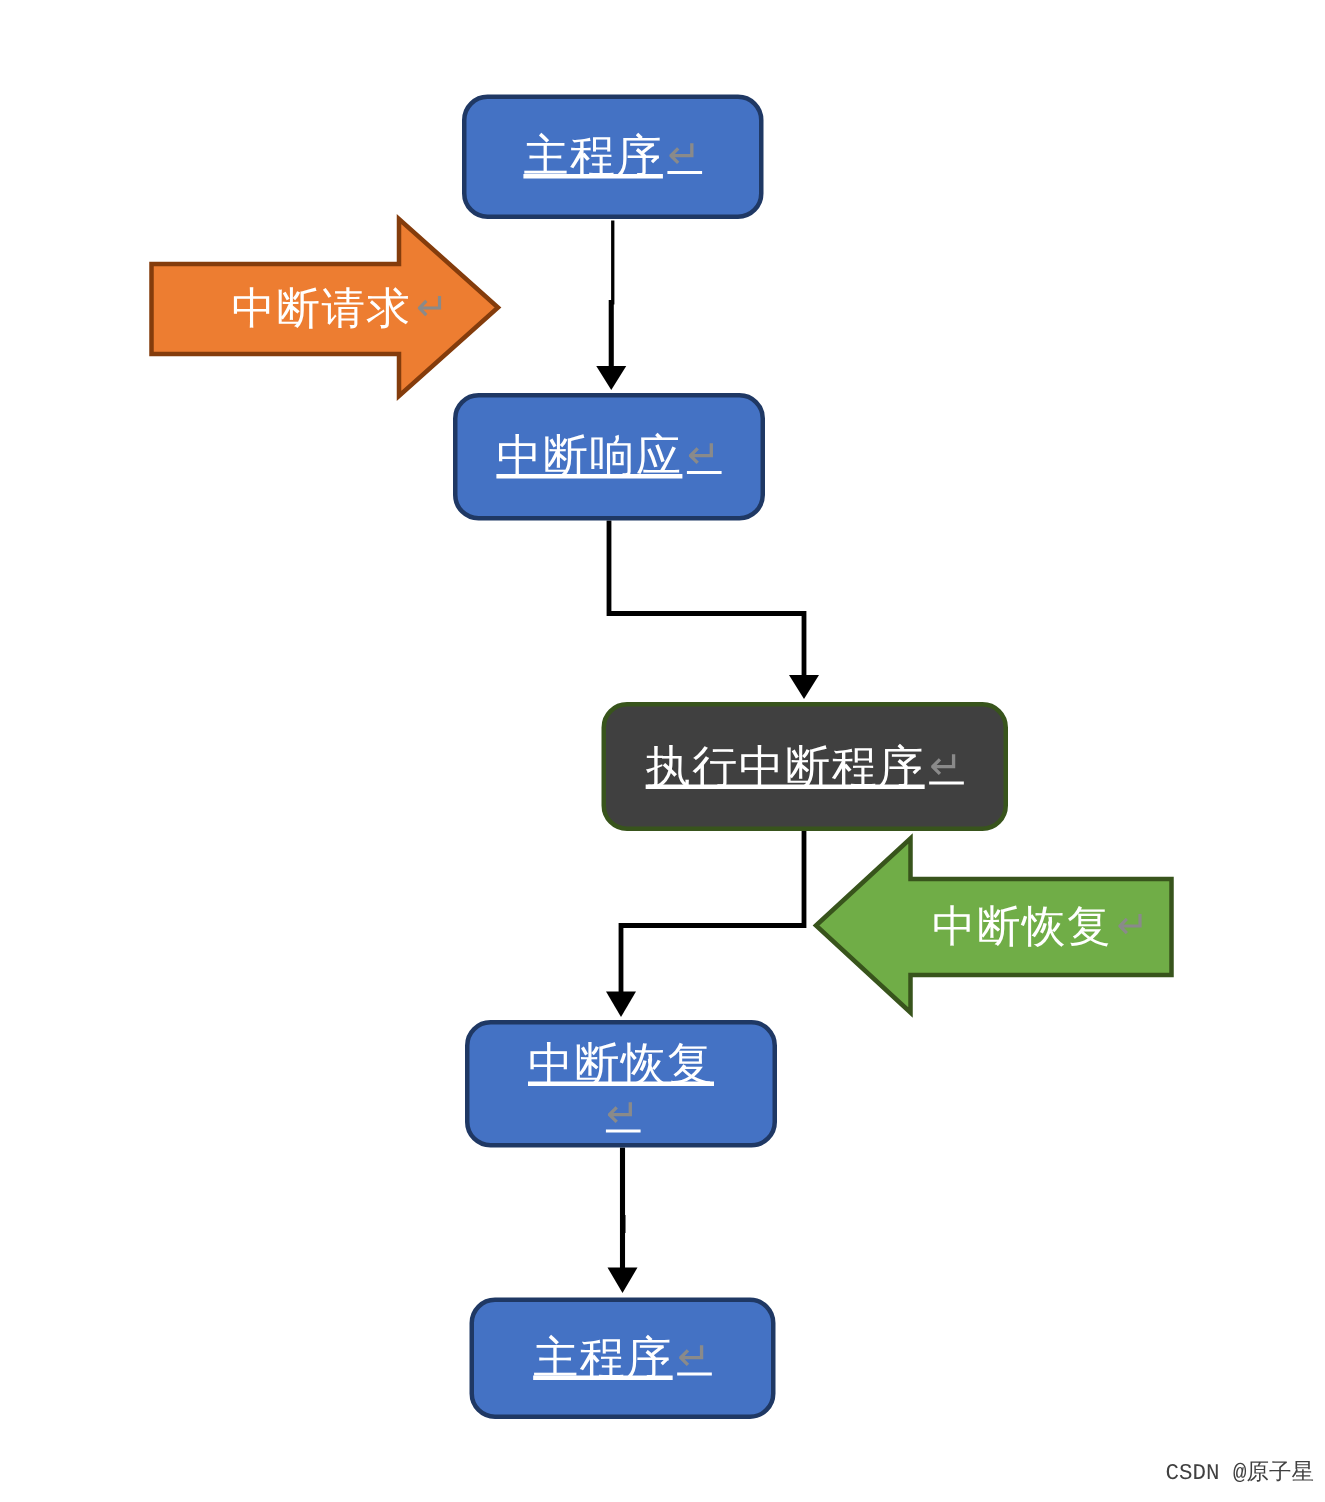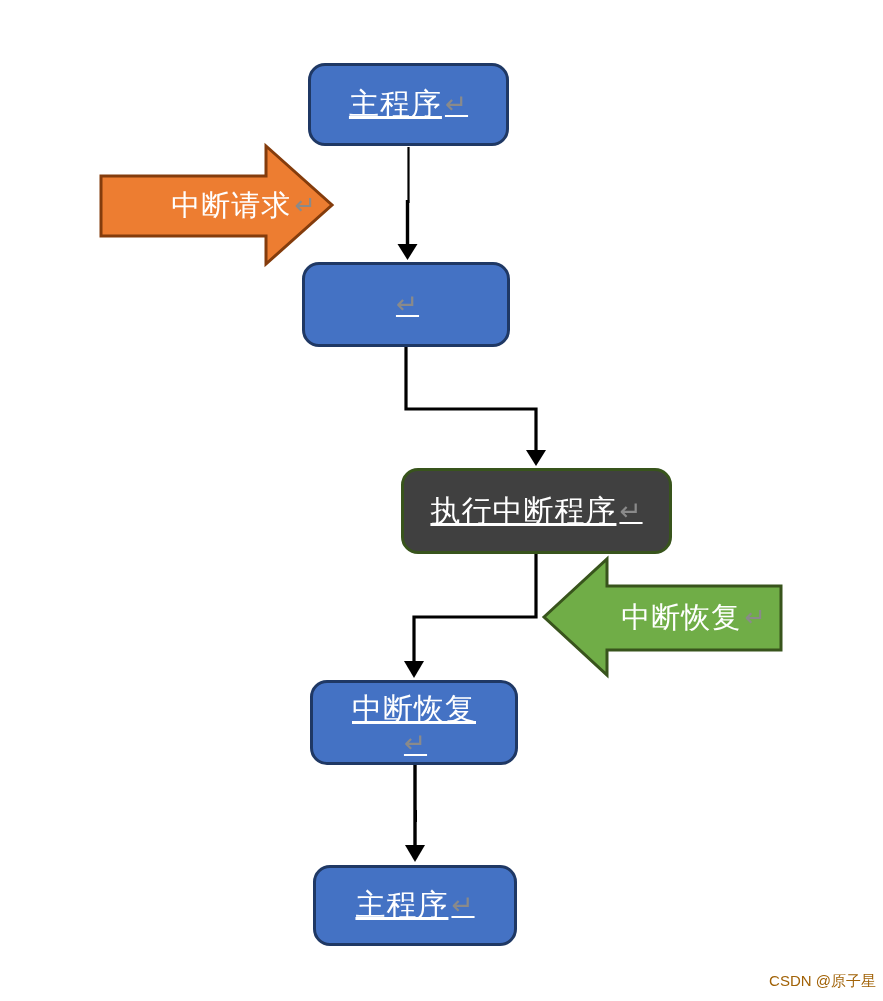--- a/index.html
+++ b/index.html
@@ -20,22 +20,22 @@
   .callout-label{
     position:absolute;display:flex;align-items:center;justify-content:center;
     color:#ffffff;font-size:29px;letter-spacing:1px;
   }
   .ret{
     color:#8a8a8a;font-family:"DejaVu Sans","Liberation Sans",sans-serif;
     font-size:0.88em;margin-left:3px;line-height:1;
   }
   .watermark{
     position:absolute;right:7px;top:972px;
-    color:#a16207;font-size:15px;
-    font-family:Liberation Sans, sans-serif;
+    color:#404040;font-size:15px;
+    font-family:Liberation Mono, monospace;
   }
 </style>
 </head>
 <body>
 
 <div class="canvas">
 
   <svg class="layer" viewBox="0 0 883 1001" aria-hidden="true">
 
     <g>
@@ -64,39 +64,40 @@
 
     <polygon points="544,617 607,559 607,586 781,586 781,650 607,650 607,675" fill="#70AD47" stroke="#38541C" stroke-width="3"></polygon>
   </svg>
 
   <div class="node blue" style="left:308px;top:63px;width:201px;height:83px;">
     <span>主程序</span>
       <span class="ret">↵</span>
   </div>
 
   <div class="node blue" style="left:302px;top:262px;width:208px;height:85px;">
+    <span>中断响应</span>
       <span class="ret">↵</span>
   </div>
 
   <div class="node green" style="left:401px;top:468px;width:271px;height:86px;">
     <span>执行中断程序</span>
       <span class="ret">↵</span>
   </div>
 
   <div class="node blue" style="left:310px;top:680px;width:208px;height:85px;flex-direction:column;">
     <span>中断恢复</span>
       <span class="ret">↵</span>
   </div>
 
   <div class="node blue" style="left:313px;top:865px;width:204px;height:81px;">
     <span>主程序</span>
       <span class="ret">↵</span>
   </div>
 
-  <div class="callout-label" style="left:101px;top:176px;width:214px;height:60px;padding-left:36px;">
+  <div class="callout-label" style="left:84px;top:176px;width:214px;height:60px;padding-left:36px;">
     <span>中断请求</span>
       <span class="ret">↵</span>
   </div>
 
   <div class="callout-label" style="left:607px;top:586px;width:174px;height:64px;">
     <span>中断恢复</span>
       <span class="ret">↵</span>
   </div>
 
   <div class="watermark">CSDN @原子星</div>

